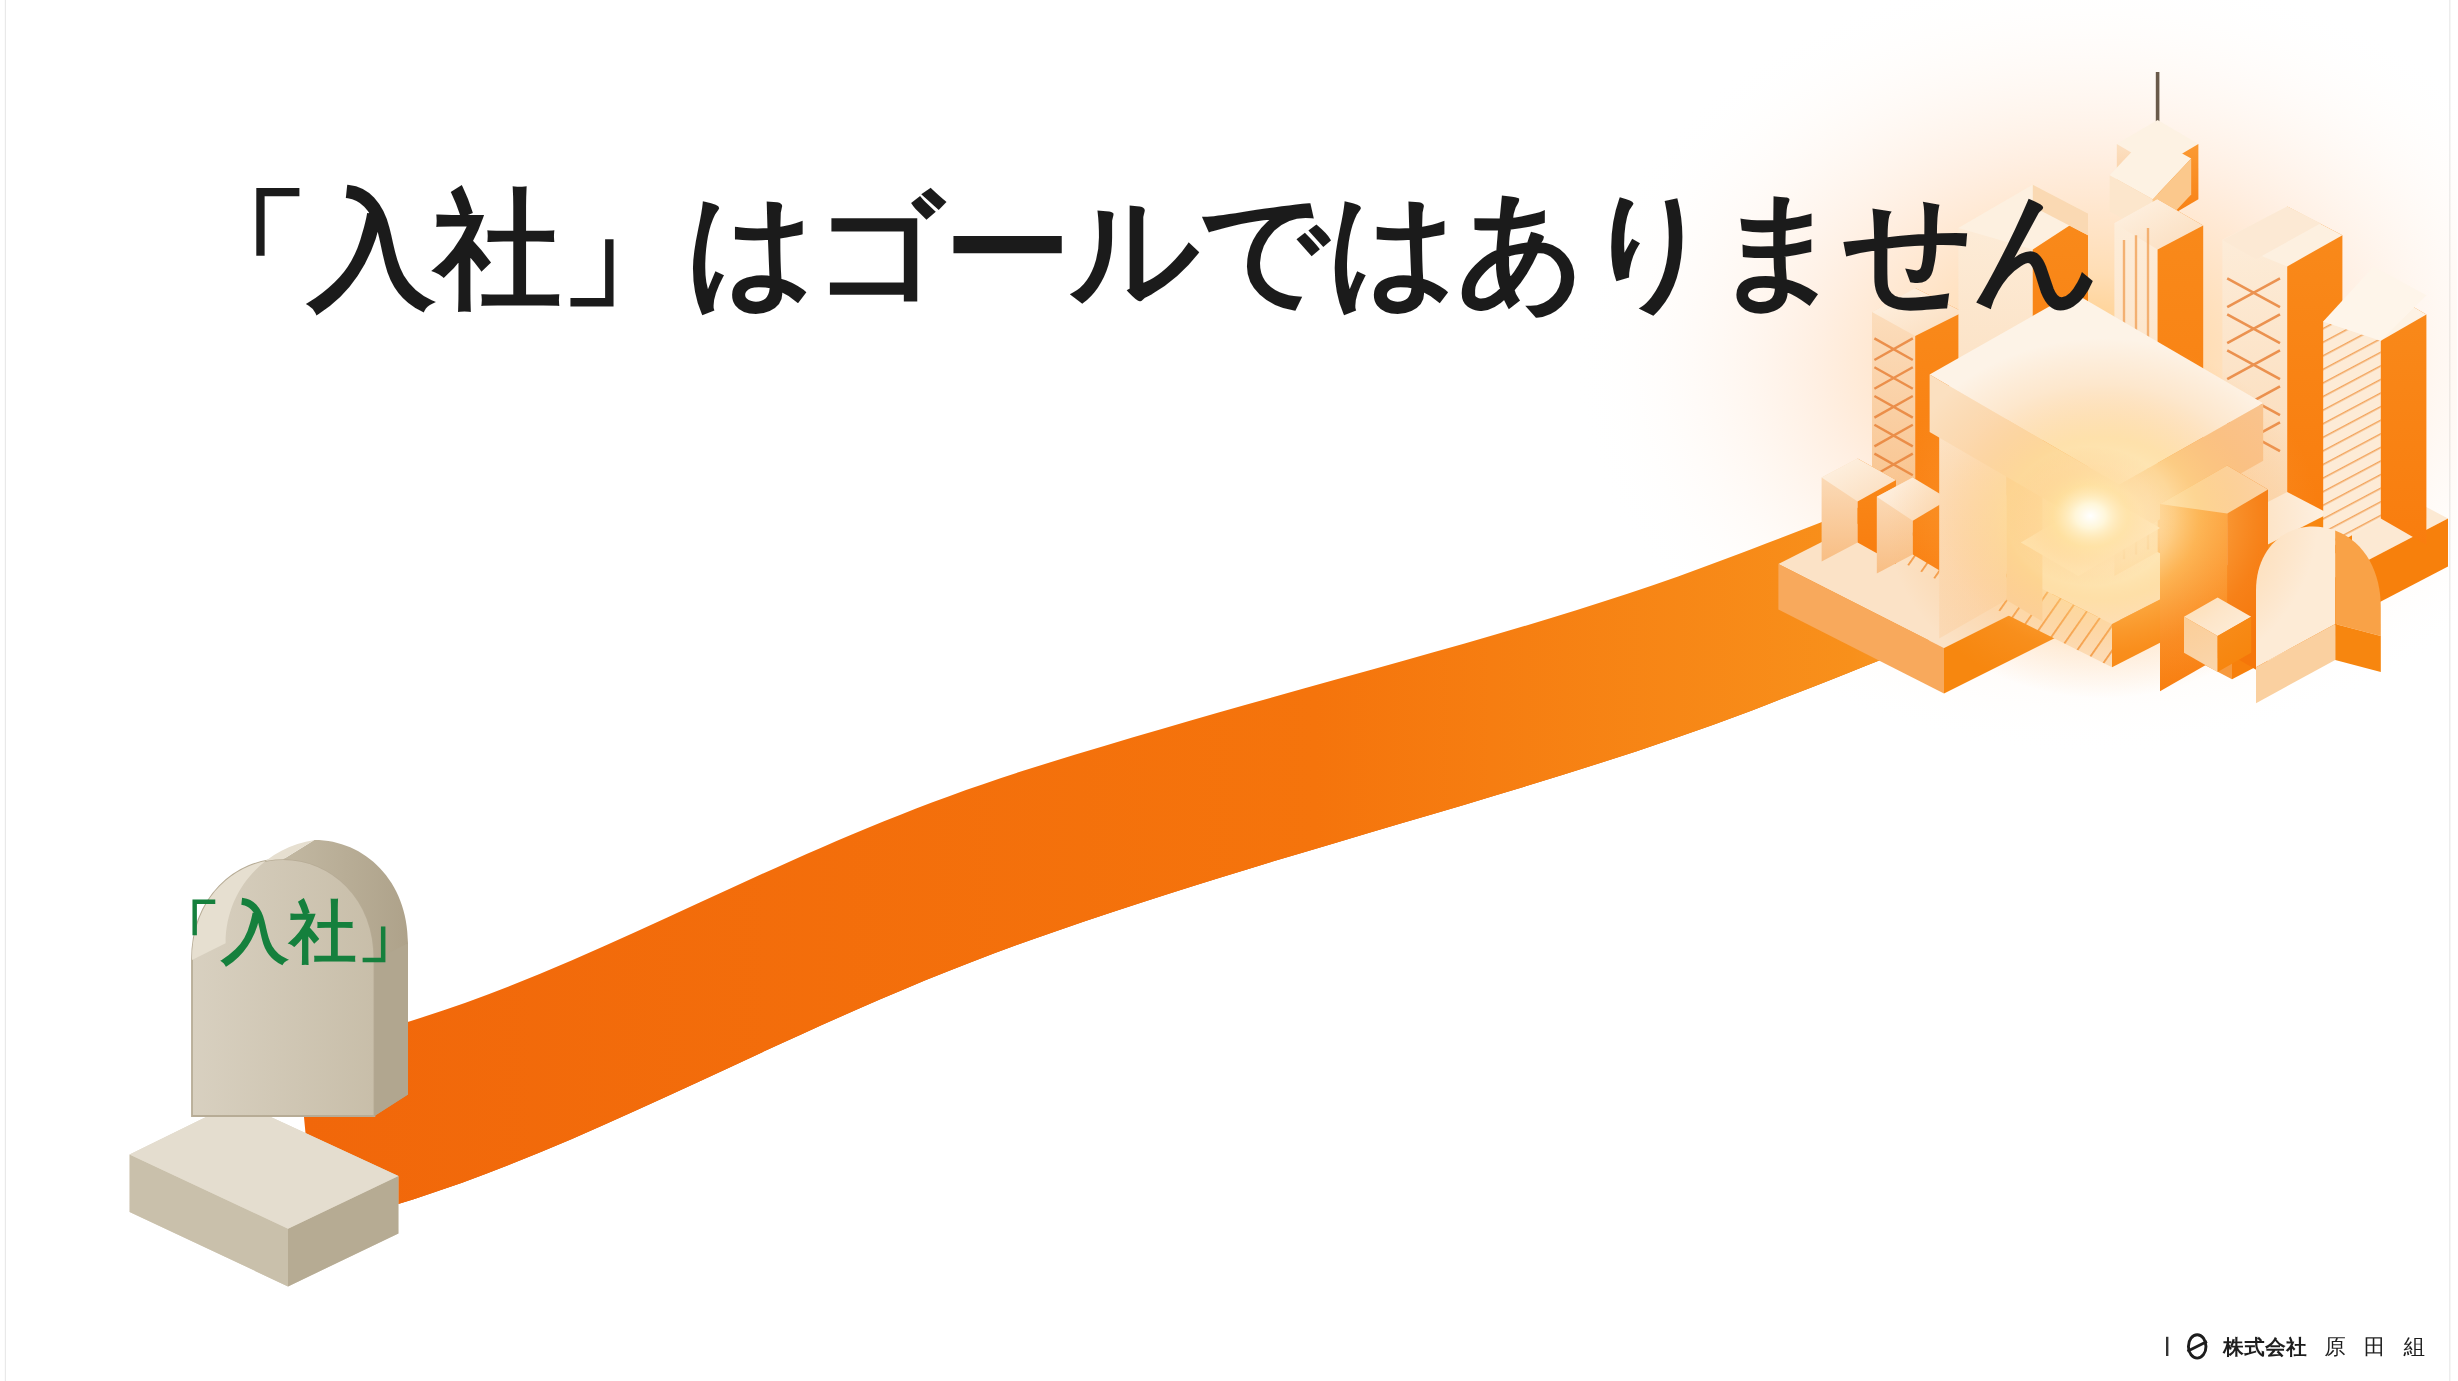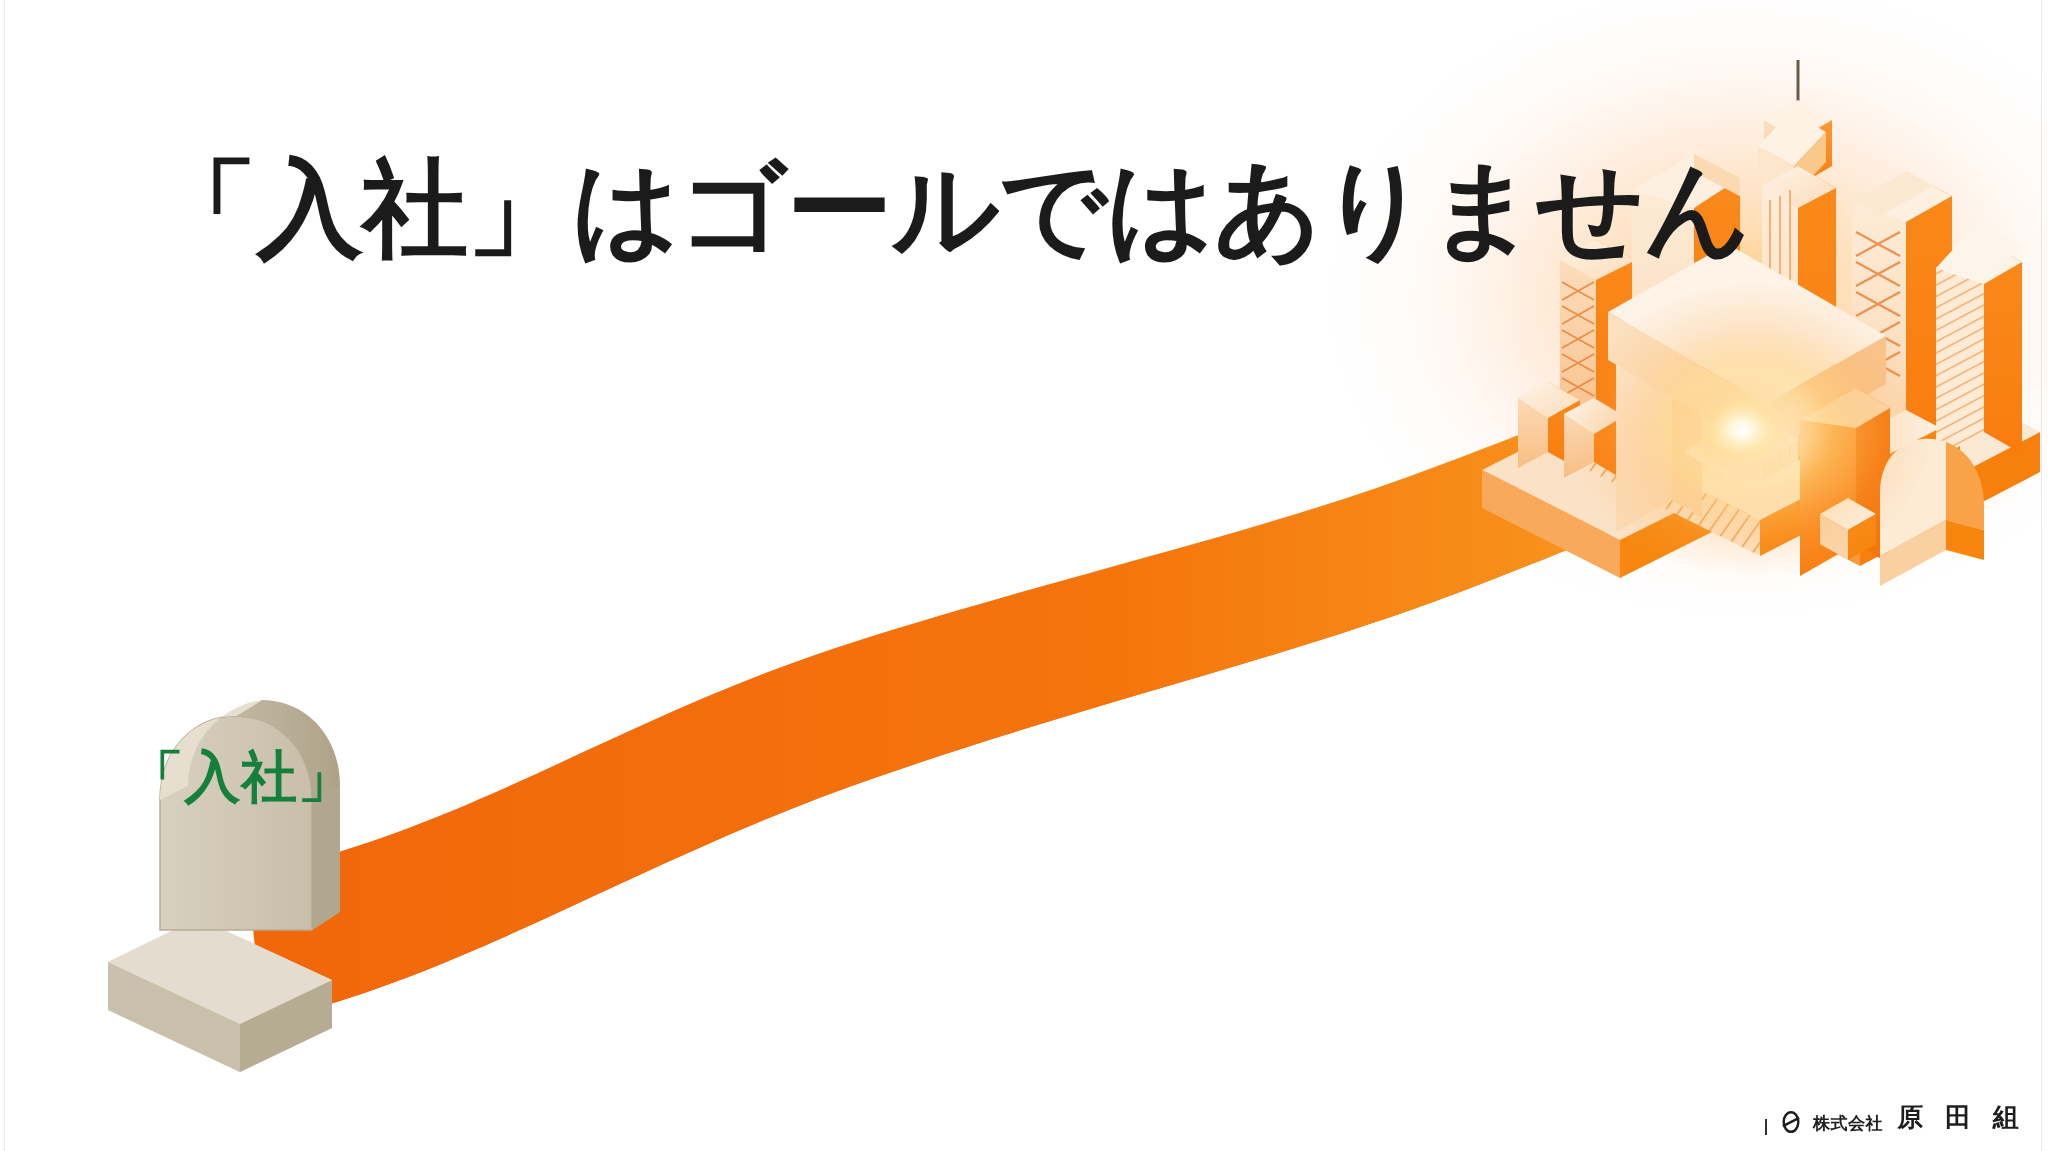--- a/index.html
+++ b/index.html
@@ -67,21 +67,21 @@
     letter-spacing: 0.005em;
   }
   #body-copy .line { white-space: nowrap; display: block; }
 
   
   #footer-logo {
     position: absolute;
     right: 22px;
     bottom: 16px;
     display: flex;
-    align-items: flex-end;
+    align-items: center;
     gap: 9px;
     color: #1d1d1d;
     margin-left: 24px;
   }
   #footer-logo .tick {
     width: 2px;
     height: 16px;
     background: #333;
     margin-right: 2px;
   }
@@ -89,22 +89,22 @@
     width: 26px;
     height: 26px;
     display: block;
   }
   #footer-logo .corp {
     font-size: 17px;
     font-weight: 700;
     letter-spacing: 0.03em;
   }
   #footer-logo .name {
-    font-size: 26px;
-    font-weight: 700;
+    font-size: 18px;
+    font-weight: 400;
     letter-spacing: 0.28em;
     margin-left: 5px;
   }
 
   
   #art {
     position: absolute;
     inset: 0;
     width: 2048px;
     height: 1151px;

